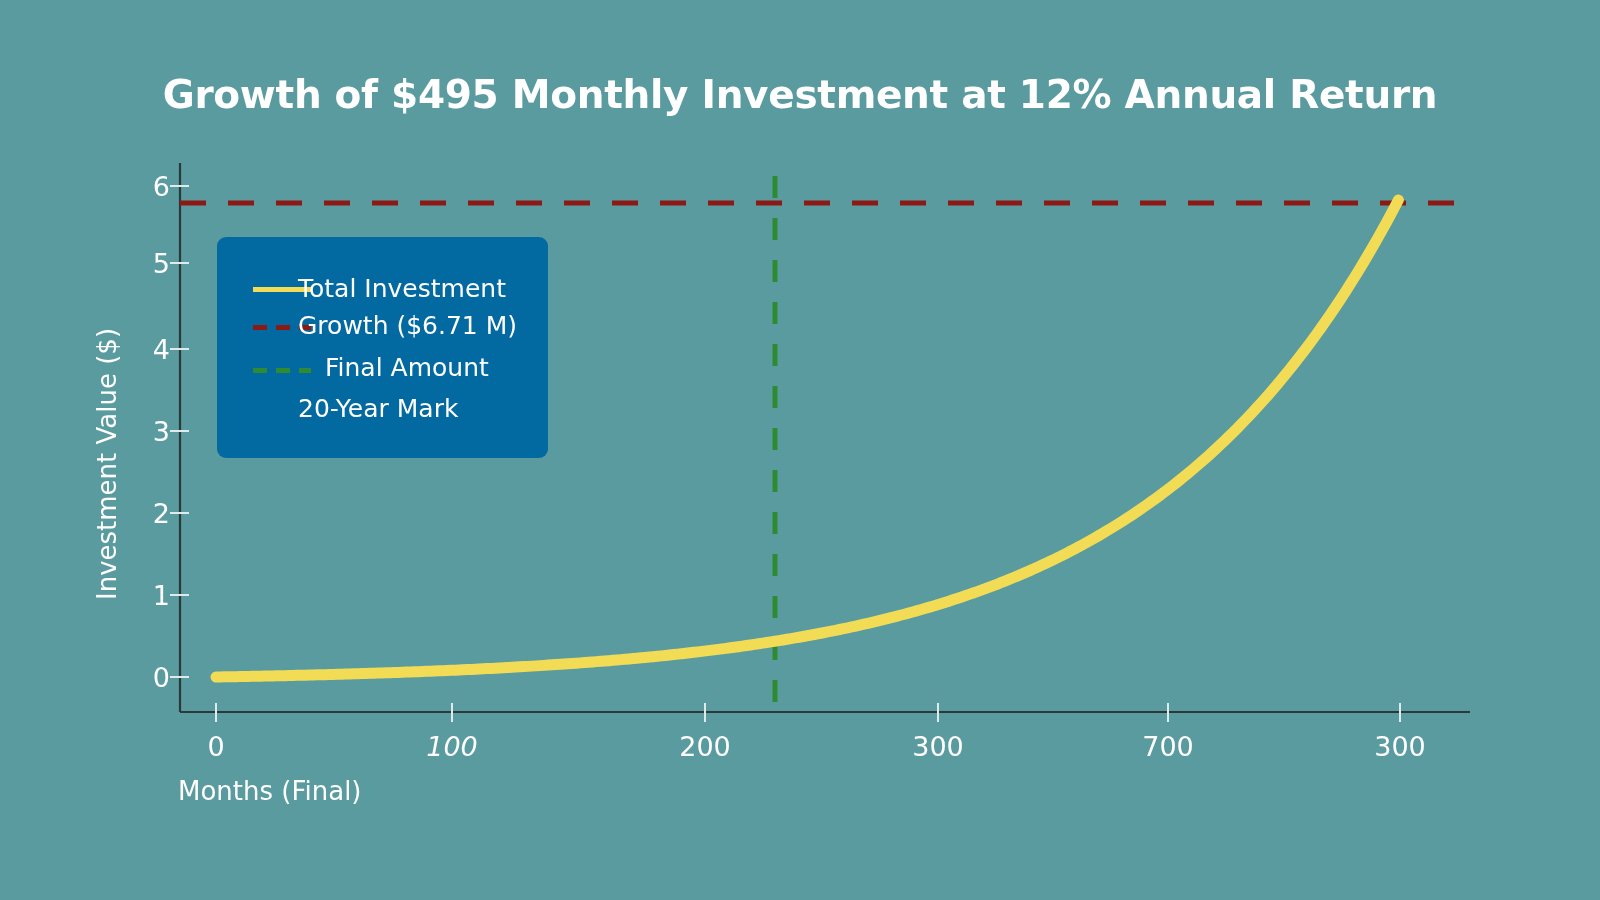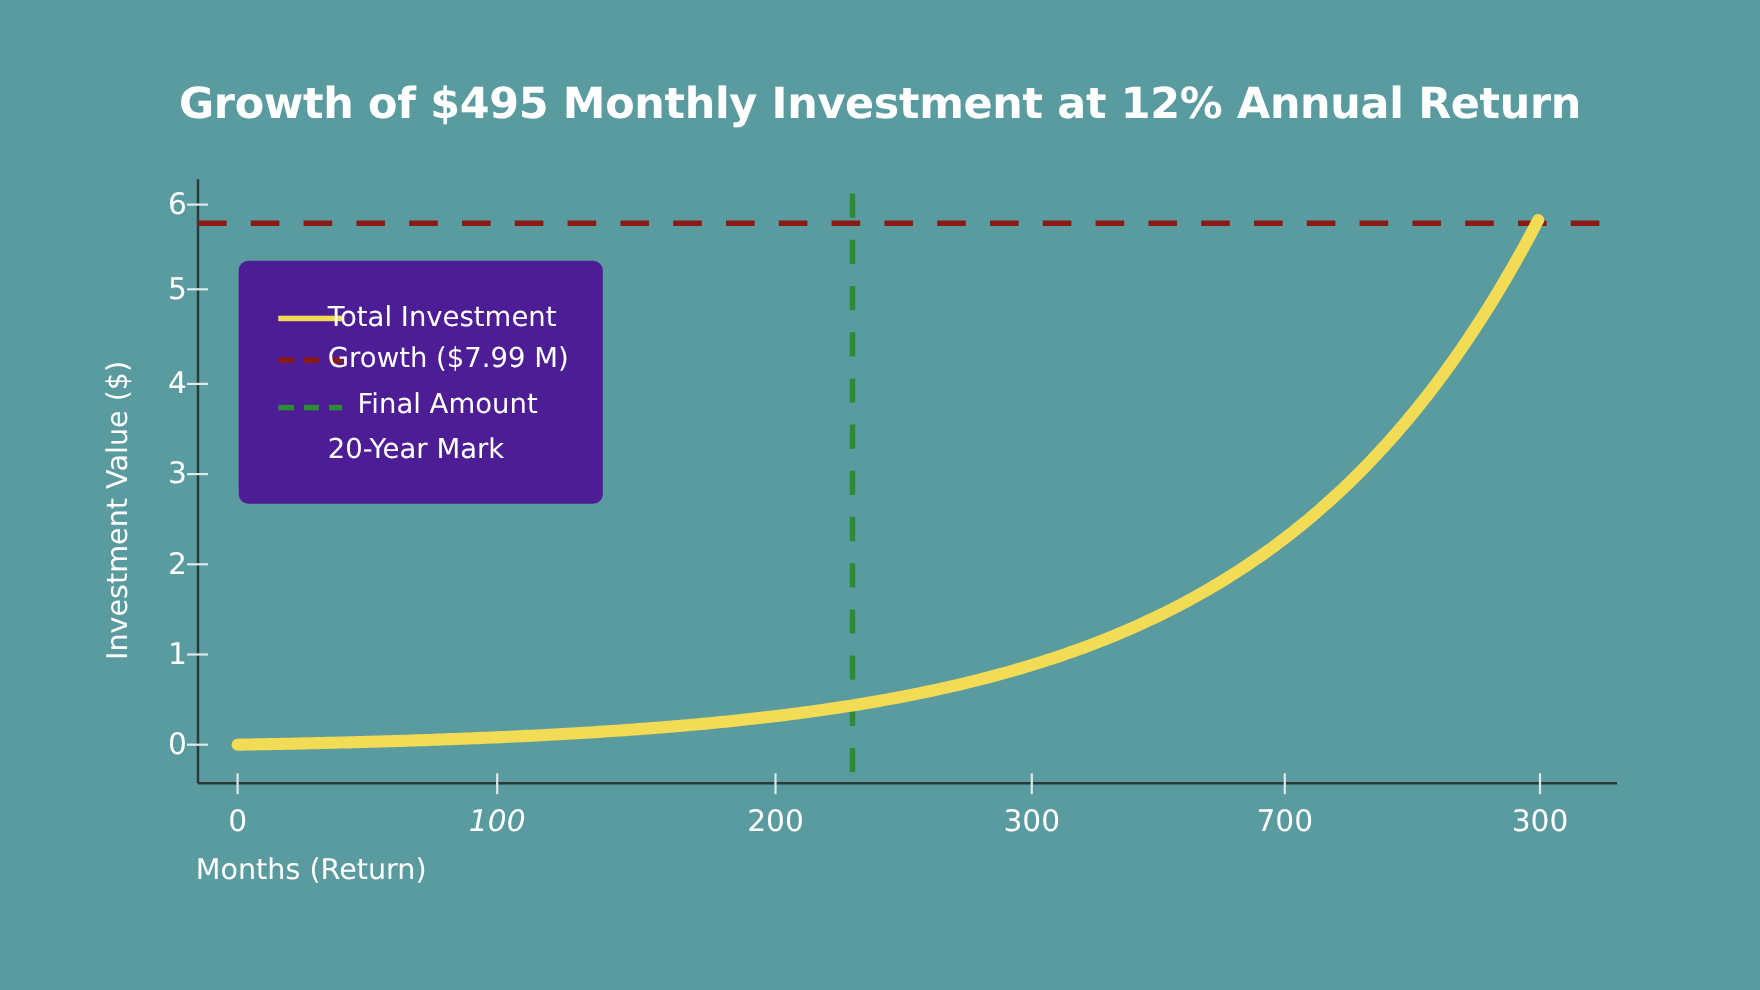--- a/index.html
+++ b/index.html
@@ -73,21 +73,21 @@
     left: 178px;
     top: 776px;
     white-space: nowrap;
   }
   #legend-box {
     position: absolute;
     left: 217px;
     top: 237px;
     width: 331px;
     height: 221px;
-    background: #4c1d95;
+    background: #0369a1;
     border-radius: 9px;
   }
   #legend-inner {
     position: absolute;
     left: 0; top: 0;
     width: 100%;
     height: 100%;
   }
   .legend-sample {
     position: absolute;
@@ -120,21 +120,21 @@
   <div class="tick-label-y" style="left:130px; top:677px;">0</div>
 
   <div class="tick-label-x" style="left:216px;">0</div>
   <div class="tick-label-x" style="left:452px;font-style:italic;">100</div>
   <div class="tick-label-x" style="left:705px;">200</div>
   <div class="tick-label-x" style="left:938px;">300</div>
   <div class="tick-label-x" style="left:1168px;">700</div>
   <div class="tick-label-x" style="left:1400px;">300</div>
 
   <div id="ylabel">Investment Value ($)</div>
-  <div id="xlabel">Months (Return)</div>
+  <div id="xlabel">Months (Final)</div>
 
   <svg id="svg-canvas" viewBox="0 0 1600 900">
 
     <line x1="180" y1="163" x2="180" y2="712" stroke="#2b3a38" stroke-width="2.2"></line>
     <line x1="180" y1="712" x2="1470" y2="712" stroke="#2b3a38" stroke-width="2.2"></line>
 
     <g stroke="#dfeaea" stroke-width="2">
       <line x1="170" y1="186" x2="189" y2="186"></line>
       <line x1="170" y1="263" x2="189" y2="263"></line>
       <line x1="170" y1="349" x2="189" y2="349"></line>
@@ -160,19 +160,19 @@
     <path id="growth-curve" fill="none" stroke="#f2dc55" stroke-width="11" stroke-linecap="round" stroke-linejoin="round" d="M216.00 677.00 L220.05 676.93 L224.10 676.86 L228.15 676.79 L232.20 676.71 L236.25 676.64 L240.30 676.56 L244.34 676.48 L248.39 676.41 L252.44 676.33 L256.49 676.24 L260.54 676.16 L264.59 676.08 L268.64 675.99 L272.69 675.91 L276.74 675.82 L280.79 675.73 L284.84 675.64 L288.89 675.55 L292.94 675.45 L296.99 675.36 L301.03 675.26 L305.08 675.16 L309.13 675.06 L313.18 674.96 L317.23 674.86 L321.28 674.75 L325.33 674.64 L329.38 674.54 L333.43 674.43 L337.48 674.31 L341.53 674.20 L345.58 674.08 L349.63 673.97 L353.68 673.85 L357.72 673.73 L361.77 673.60 L365.82 673.48 L369.87 673.35 L373.92 673.22 L377.97 673.09 L382.02 672.95 L386.07 672.82 L390.12 672.68 L394.17 672.54 L398.22 672.40 L402.27 672.25 L406.32 672.10 L410.37 671.95 L414.41 671.80 L418.46 671.65 L422.51 671.49 L426.56 671.33 L430.61 671.17 L434.66 671.00 L438.71 670.83 L442.76 670.66 L446.81 670.49 L450.86 670.31 L454.91 670.14 L458.96 669.95 L463.01 669.77 L467.06 669.58 L471.10 669.39 L475.15 669.20 L479.20 669.00 L483.25 668.80 L487.30 668.59 L491.35 668.39 L495.40 668.18 L499.45 667.96 L503.50 667.75 L507.55 667.52 L511.60 667.30 L515.65 667.07 L519.70 666.84 L523.75 666.60 L527.79 666.37 L531.84 666.12 L535.89 665.87 L539.94 665.62 L543.99 665.37 L548.04 665.11 L552.09 664.84 L556.14 664.58 L560.19 664.30 L564.24 664.03 L568.29 663.75 L572.34 663.46 L576.39 663.17 L580.44 662.87 L584.48 662.57 L588.53 662.27 L592.58 661.96 L596.63 661.64 L600.68 661.32 L604.73 661.00 L608.78 660.67 L612.83 660.33 L616.88 659.99 L620.93 659.64 L624.98 659.29 L629.03 658.93 L633.08 658.57 L637.13 658.20 L641.17 657.82 L645.22 657.44 L649.27 657.05 L653.32 656.66 L657.37 656.25 L661.42 655.85 L665.47 655.43 L669.52 655.01 L673.57 654.58 L677.62 654.15 L681.67 653.70 L685.72 653.26 L689.77 652.80 L693.82 652.33 L697.86 651.86 L701.91 651.38 L705.96 650.90 L710.01 650.40 L714.06 649.90 L718.11 649.39 L722.16 648.87 L726.21 648.34 L730.26 647.80 L734.31 647.26 L738.36 646.70 L742.41 646.14 L746.46 645.57 L750.50 644.98 L754.55 644.39 L758.60 643.79 L762.65 643.18 L766.70 642.56 L770.75 641.93 L774.80 641.29 L778.85 640.64 L782.90 639.97 L786.95 639.30 L791.00 638.62 L795.05 637.92 L799.10 637.22 L803.15 636.50 L807.19 635.77 L811.24 635.03 L815.29 634.27 L819.34 633.51 L823.39 632.73 L827.44 631.94 L831.49 631.13 L835.54 630.32 L839.59 629.49 L843.64 628.64 L847.69 627.79 L851.74 626.91 L855.79 626.03 L859.84 625.13 L863.88 624.21 L867.93 623.29 L871.98 622.34 L876.03 621.38 L880.08 620.40 L884.13 619.41 L888.18 618.41 L892.23 617.38 L896.28 616.34 L900.33 615.28 L904.38 614.21 L908.43 613.12 L912.48 612.01 L916.53 610.88 L920.57 609.73 L924.62 608.56 L928.67 607.38 L932.72 606.18 L936.77 604.95 L940.82 603.71 L944.87 602.45 L948.92 601.16 L952.97 599.86 L957.02 598.53 L961.07 597.18 L965.12 595.82 L969.17 594.42 L973.22 593.01 L977.26 591.57 L981.31 590.11 L985.36 588.63 L989.41 587.12 L993.46 585.58 L997.51 584.02 L1001.56 582.44 L1005.61 580.83 L1009.66 579.20 L1013.71 577.53 L1017.76 575.84 L1021.81 574.13 L1025.86 572.38 L1029.91 570.61 L1033.95 568.81 L1038.00 566.97 L1042.05 565.11 L1046.10 563.22 L1050.15 561.30 L1054.20 559.34 L1058.25 557.36 L1062.30 555.34 L1066.35 553.29 L1070.40 551.21 L1074.45 549.09 L1078.50 546.94 L1082.55 544.75 L1086.60 542.52 L1090.64 540.26 L1094.69 537.97 L1098.74 535.63 L1102.79 533.26 L1106.84 530.85 L1110.89 528.40 L1114.94 525.91 L1118.99 523.38 L1123.04 520.81 L1127.09 518.20 L1131.14 515.54 L1135.19 512.85 L1139.24 510.10 L1143.29 507.32 L1147.33 504.48 L1151.38 501.60 L1155.43 498.68 L1159.48 495.71 L1163.53 492.68 L1167.58 489.61 L1171.63 486.49 L1175.68 483.32 L1179.73 480.10 L1183.78 476.82 L1187.83 473.49 L1191.88 470.11 L1195.93 466.67 L1199.98 463.18 L1204.02 459.62 L1208.07 456.02 L1212.12 452.35 L1216.17 448.62 L1220.22 444.83 L1224.27 440.98 L1228.32 437.07 L1232.37 433.09 L1236.42 429.05 L1240.47 424.94 L1244.52 420.77 L1248.57 416.53 L1252.62 412.22 L1256.66 407.84 L1260.71 403.39 L1264.76 398.86 L1268.81 394.26 L1272.86 389.59 L1276.91 384.84 L1280.96 380.01 L1285.01 375.11 L1289.06 370.12 L1293.11 365.06 L1297.16 359.91 L1301.21 354.67 L1305.26 349.36 L1309.31 343.95 L1313.35 338.46 L1317.40 332.88 L1321.45 327.21 L1325.50 321.44 L1329.55 315.58 L1333.60 309.63 L1337.65 303.58 L1341.70 297.43 L1345.75 291.18 L1349.80 284.83 L1353.85 278.37 L1357.90 271.81 L1361.95 265.14 L1366.00 258.37 L1370.04 251.48 L1374.09 244.49 L1378.14 237.37 L1382.19 230.15 L1386.24 222.80 L1390.29 215.34 L1394.34 207.75 L1398.39 200.04"></path>
   </svg>
 
   <div id="legend-box">
     <div id="legend-inner">
       <div class="legend-sample" style="top:50px; background:#f2dc55;"></div>
       <div class="legend-sample" style="top:88px; background:repeating-linear-gradient(to right,#8b1a15 0 14px,transparent 14px 23px);"></div>
       <div class="legend-sample" style="top:131px; background:repeating-linear-gradient(to right,#2e8b32 0 14px,transparent 14px 23px);"></div>
 
       <div class="legend-text" style="top:51px;">Total Investment</div>
-      <div class="legend-text" style="top:88px;">Growth ($7.99 M)</div>
+      <div class="legend-text" style="top:88px;">Growth ($6.71 M)</div>
       <div class="legend-text" style="top:130px;margin-left:27px;">Final Amount</div>
       <div class="legend-text" style="top:171px;">20-Year Mark</div>
     </div>
   </div>
 
 </div>
 
 </body></html>

